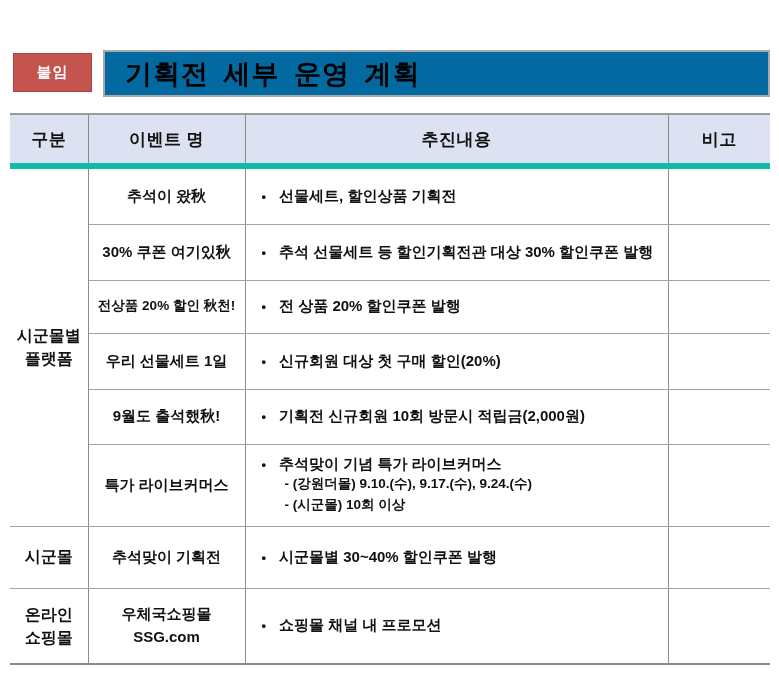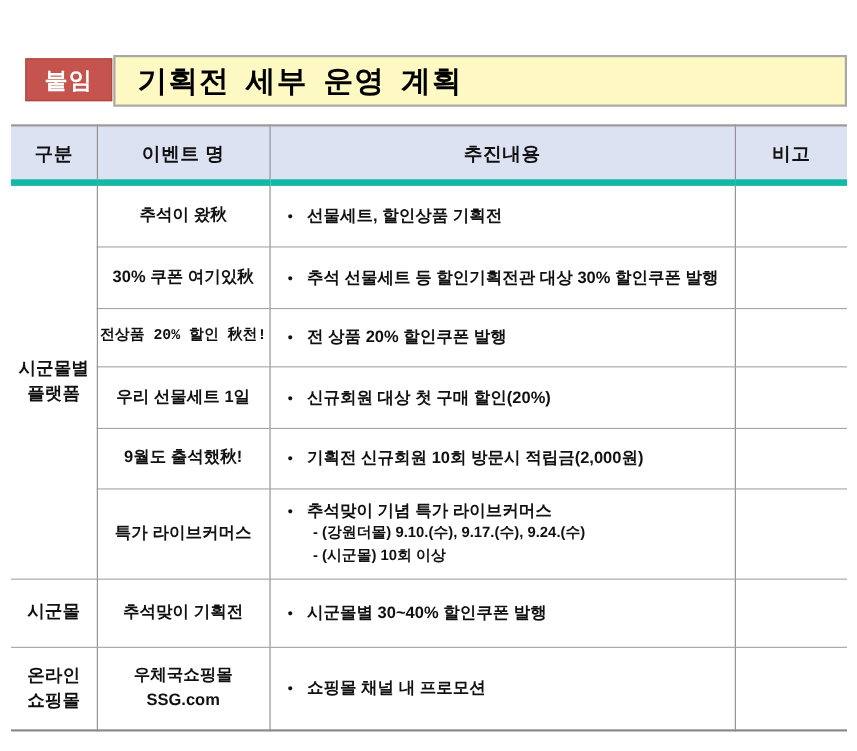--- a/index.html
+++ b/index.html
@@ -6,34 +6,34 @@
   html,body { background:#ffffff; }
   .page {
     position:relative;
     width:779px; height:683px;
     background:#ffffff;
     font-family:"Liberation Sans", sans-serif;
     color:#111111;
     overflow:hidden;
   }
   .badge {
-    position:absolute; left:23px; top:53px;
+    position:absolute; left:13px; top:53px;
     width:79px; height:39px;
     background:#C5534E;
     border:1px solid #AD4440;
     color:#ffffff;
-    font-size:21px; font-weight:700;
+    font-size:15px; font-weight:700;
     display:flex; align-items:center; justify-content:center;
     letter-spacing:1px;
   }
   .title-box {
     position:absolute; left:103px; top:50px;
     width:667px; height:47px;
     border:2px solid #a8a8a8;
-    background:#fef9c3;
+    background:#0369a1;
     display:flex; align-items:center;
     padding-left:20px;
   }
   .title-text {
     font-size:27px; font-weight:800;
     letter-spacing:1px; word-spacing:6px;
     color:#000000;
   }
   table.plan {
     position:absolute; left:10px; top:113px;
@@ -65,21 +65,21 @@
     text-align:center;
     font-size:16px;
     line-height:1.45;
   }
   td.event {
     text-align:center;
     font-size:15px;
     white-space:nowrap;
     line-height:1.5;
   }
-  td.event.tight { font-size:13.5px;font-family:Liberation Mono, monospace; }
+  td.event.tight { font-size:13.5px; }
   td.content { padding-left:16px; font-size:15px; }
   .line { display:flex; align-items:baseline; gap:13px; }
   .bullet { font-size:13px; }
   .subline {
     padding-left:23px;
     font-size:13.5px;
     line-height:1.5;
     font-weight:600;
   }
   td.note { background:#ffffff; }

